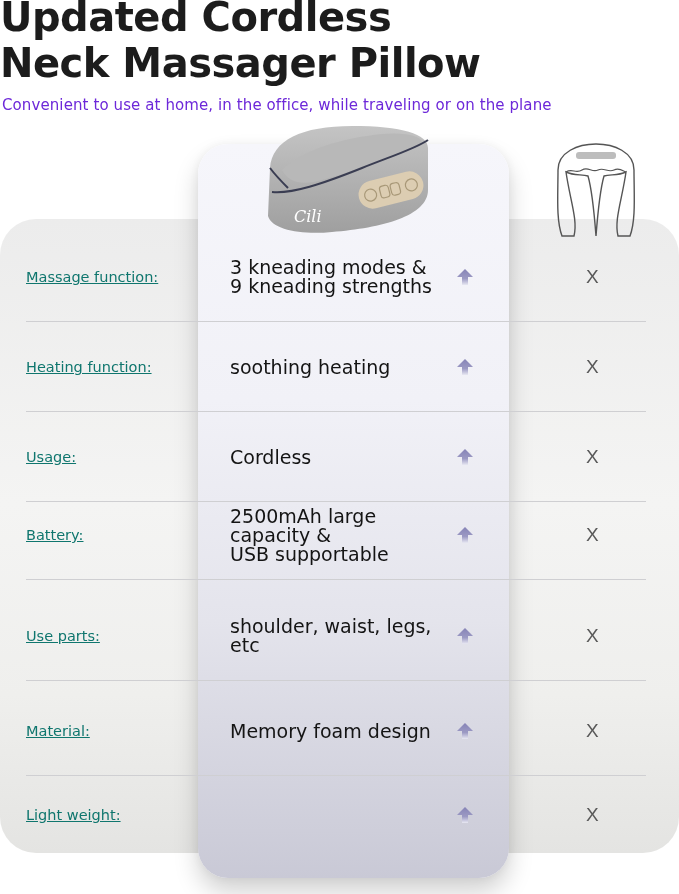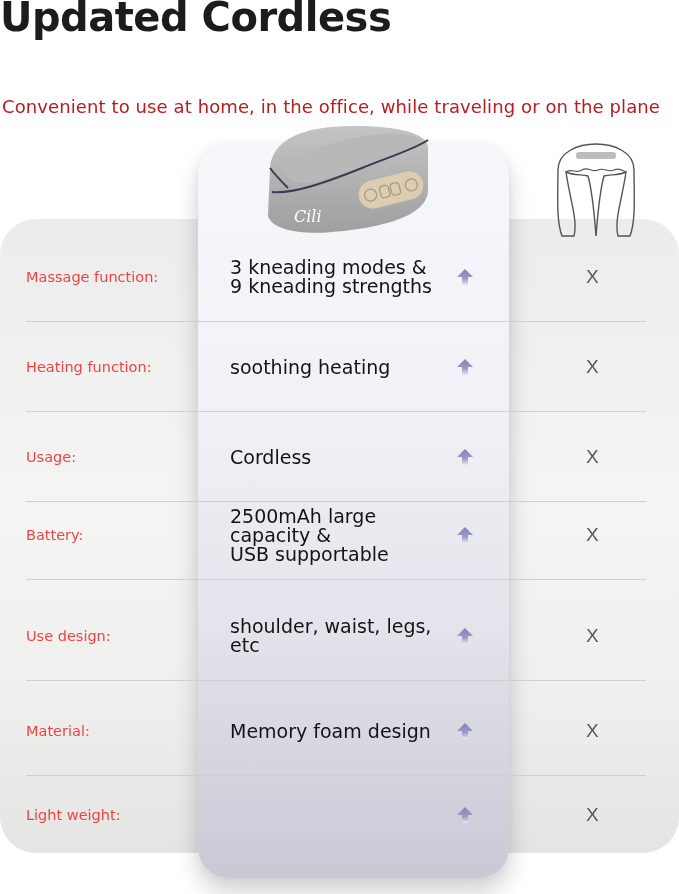--- a/index.html
+++ b/index.html
@@ -6,21 +6,21 @@
     html, body { width: 679px; height: 894px; background: #ffffff; overflow: hidden; }
     body { position: relative; font-family: "DejaVu Sans", "Liberation Sans", sans-serif; color: #1a1a1a; }
 
     .title {
       position: absolute; left: 0; top: -6px;
       font-family: "DejaVu Sans", sans-serif; font-weight: bold;
       font-size: 40px; line-height: 46px; color: #1c1c1c; letter-spacing: -0.5px;
     }
     .subtitle {
       position: absolute; left: 2px; top: 96px;
-      font-size: 18px; color: #b91c1c; letter-spacing: 0.1px;
+      font-size: 15px; color: #6d28d9; letter-spacing: 0.1px;
     }
 
     .back-card {
       position: absolute; left: 0; top: 219px; width: 679px; height: 634px;
       border-radius: 36px;
       background: linear-gradient(180deg, #ececec 0%, #f4f4f3 45%, #efefed 75%, #e4e4e2 100%);
     }
 
     .front-card {
       position: absolute; left: 198px; top: 144px; width: 311px; height: 734px;
@@ -28,21 +28,21 @@
       background: linear-gradient(180deg, #f6f6fb 0%, #f1f1f7 35%, #e4e4ec 65%, #c9c9d6 100%);
       box-shadow: 0 14px 24px rgba(0,0,0,0.18), 0 0 10px rgba(0,0,0,0.05);
     }
 
     .row { position: absolute; left: 0; width: 679px; height: 90px; }
     .row .divider {
       position: absolute; left: 26px; width: 620px; bottom: 0; height: 1px; background: #cfcfd2;
     }
     .row .label {
       position: absolute; left: 26px; top: 50%; transform: translateY(-50%);
-      font-size: 14.5px; color: #ef4444;
+      font-size: 14.5px; color: #0f766e; text-decoration: underline;
     }
     .row .value {
       position: absolute; left: 230px; width: 220px; top: 50%; transform: translateY(-50%);
       font-size: 19px; line-height: 19px; color: #141414;
     }
     .row .arrow {
       position: absolute; left: 456px; top: 50%; transform: translateY(-50%);
       width: 18px; height: 18px;
     }
     .row .cross {
@@ -51,20 +51,21 @@
     }
 
     .pillow { position: absolute; left: 262px; top: 120px; width: 170px; height: 118px; }
     .outline-shawl { position: absolute; left: 548px; top: 140px; width: 96px; height: 100px; }
   </style>
 </head>
 <body>
 
 <div class="title">
   <div>Updated Cordless</div>
+  <div>Neck Massager Pillow</div>
 </div>
 <div class="subtitle">Convenient to use at home, in the office, while traveling or on the plane</div>
 
 <div class="back-card"></div>
 <div class="front-card"></div>
 
 <svg class="pillow" viewBox="0 0 170 118">
   <defs>
     <linearGradient id="pg" x1="0" y1="0" x2="0" y2="1">
       <stop offset="0" stop-color="#c4c4c4"></stop>
@@ -133,21 +134,21 @@
     <span class="label">Battery:</span>
     <span class="value"><span>2500mAh large capacity &amp;</span><br><span>USB supportable</span></span>
     <svg class="arrow" viewBox="0 0 18 18">
         <path d="M9 1 L17 9 L12 9 L12 17 L6 17 L6 9 L1 9 Z" fill="url(#ag)"></path>
       </svg>
     <span class="cross">X</span>
     <div class="divider"></div>
   </div>
 
   <div class="row" style="top:591px">
-    <span class="label">Use design:</span>
+    <span class="label">Use parts:</span>
     <span class="value">shoulder, waist, legs, etc</span>
     <svg class="arrow" viewBox="0 0 18 18">
         <path d="M9 1 L17 9 L12 9 L12 17 L6 17 L6 9 L1 9 Z" fill="url(#ag)"></path>
       </svg>
     <span class="cross">X</span>
     <div class="divider"></div>
   </div>
 
   <div class="row" style="top:686px">
     <span class="label">Material:</span>

